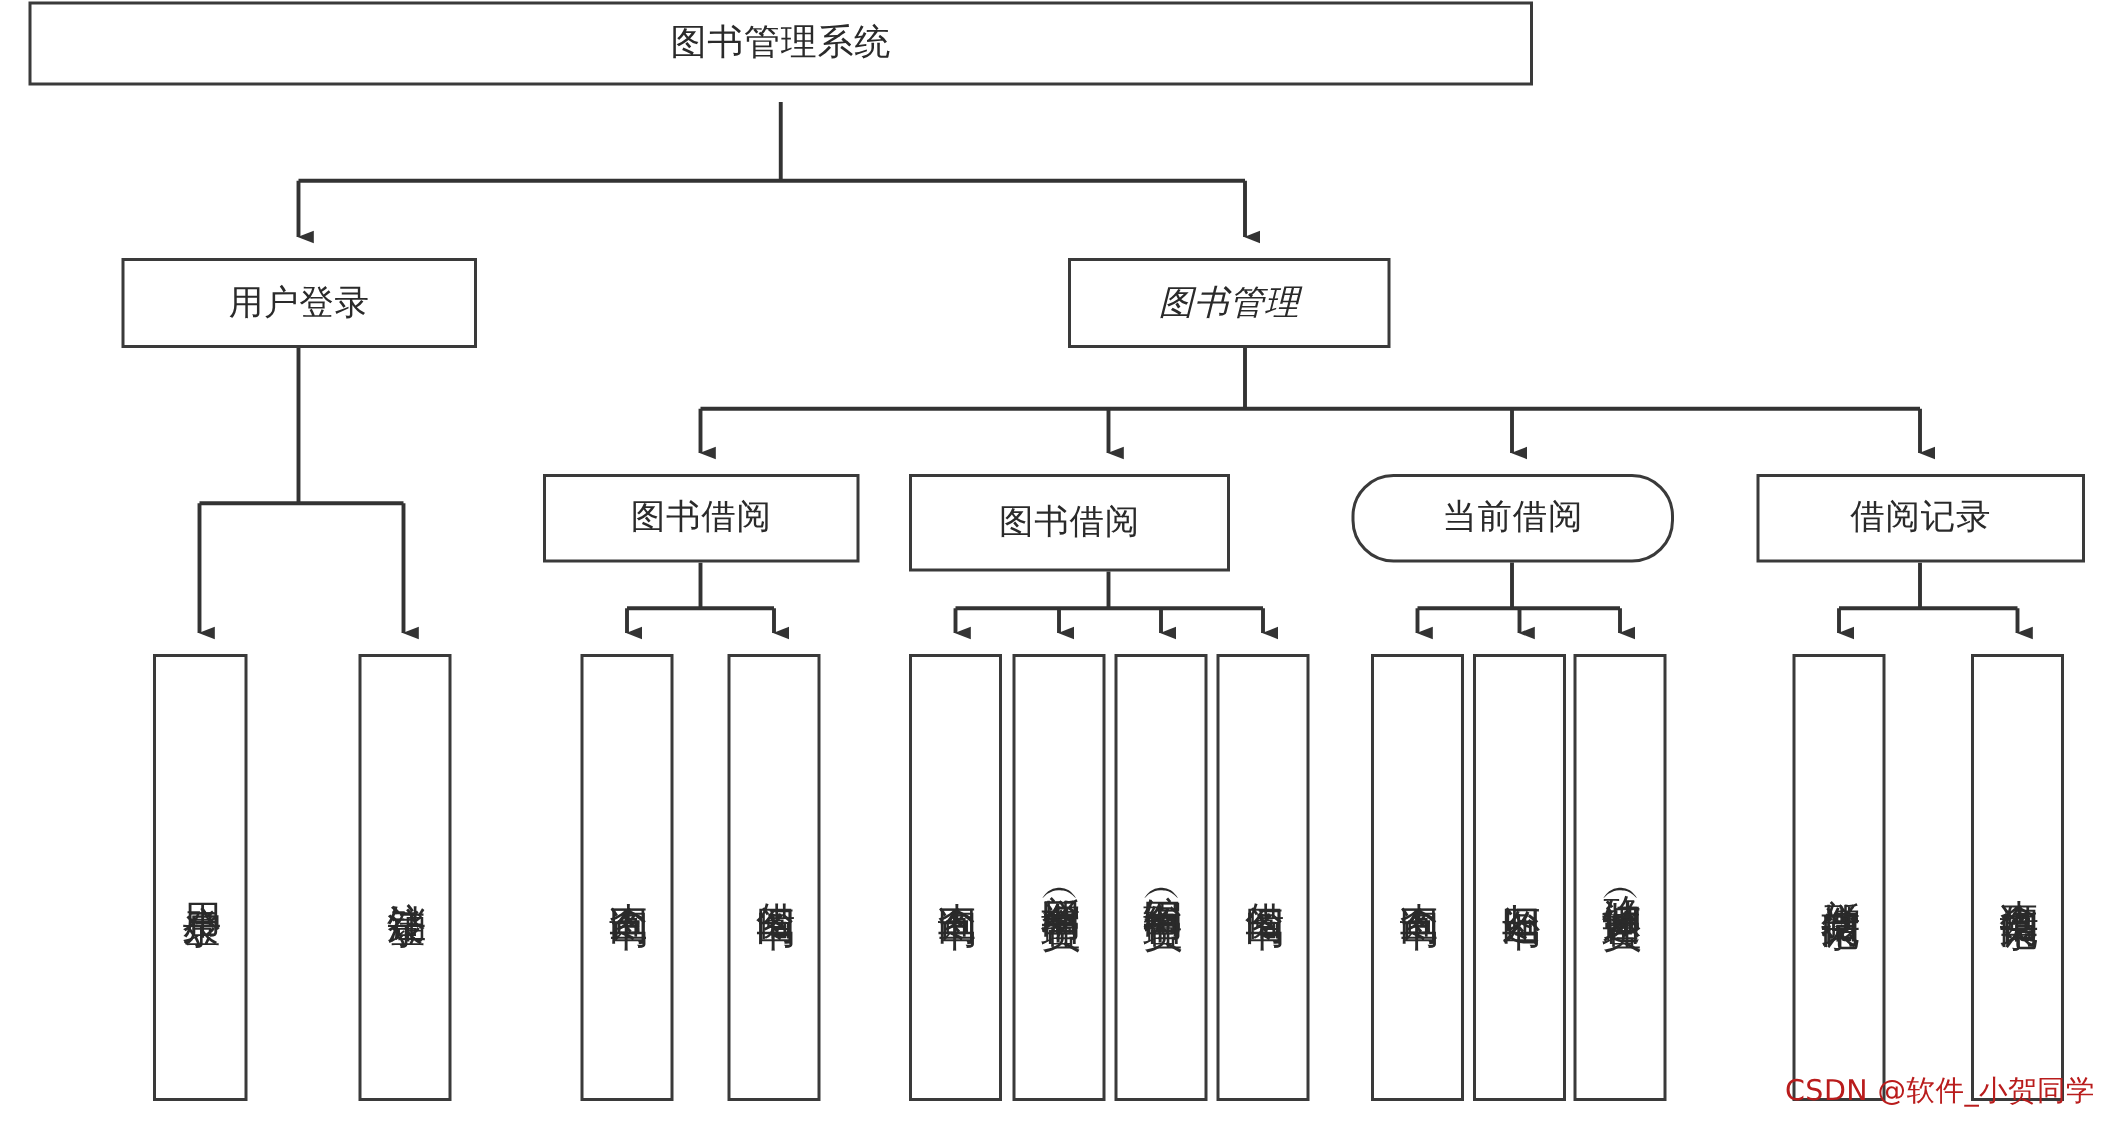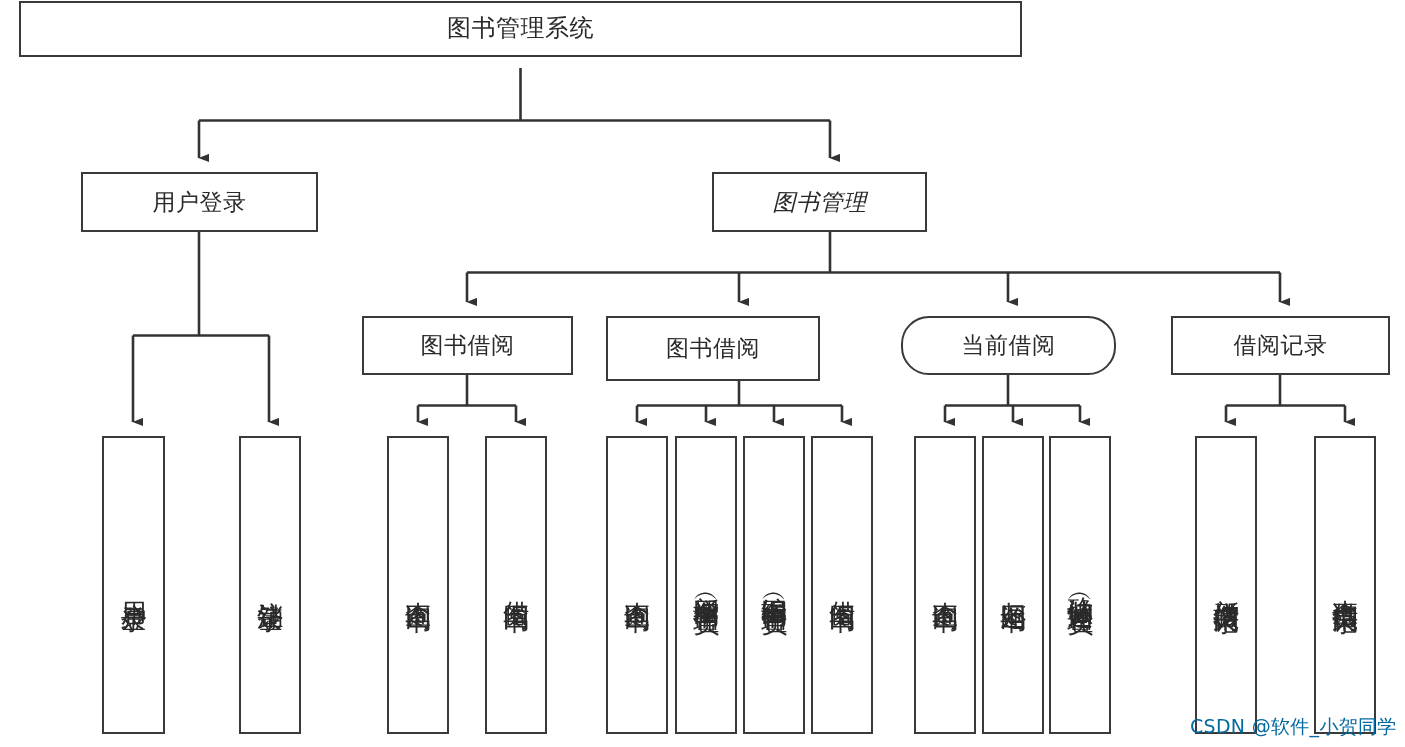--- a/index.html
+++ b/index.html
@@ -62,21 +62,21 @@
     line-height: 1.05;
     letter-spacing: 2px;
     white-space: nowrap;
     max-height: 100%;
   }
   #watermark {
     position: absolute;
     left: 1190px;
     top: 714px;
     font-size: 19px;
-    color: #0369a1;
+    color: #b91c1c;
     white-space: nowrap;
     z-index: 6;
     letter-spacing: 0.3px;
   }
 </style>
 </head>
 <body>
 
 <div id="diagram-root">
 

